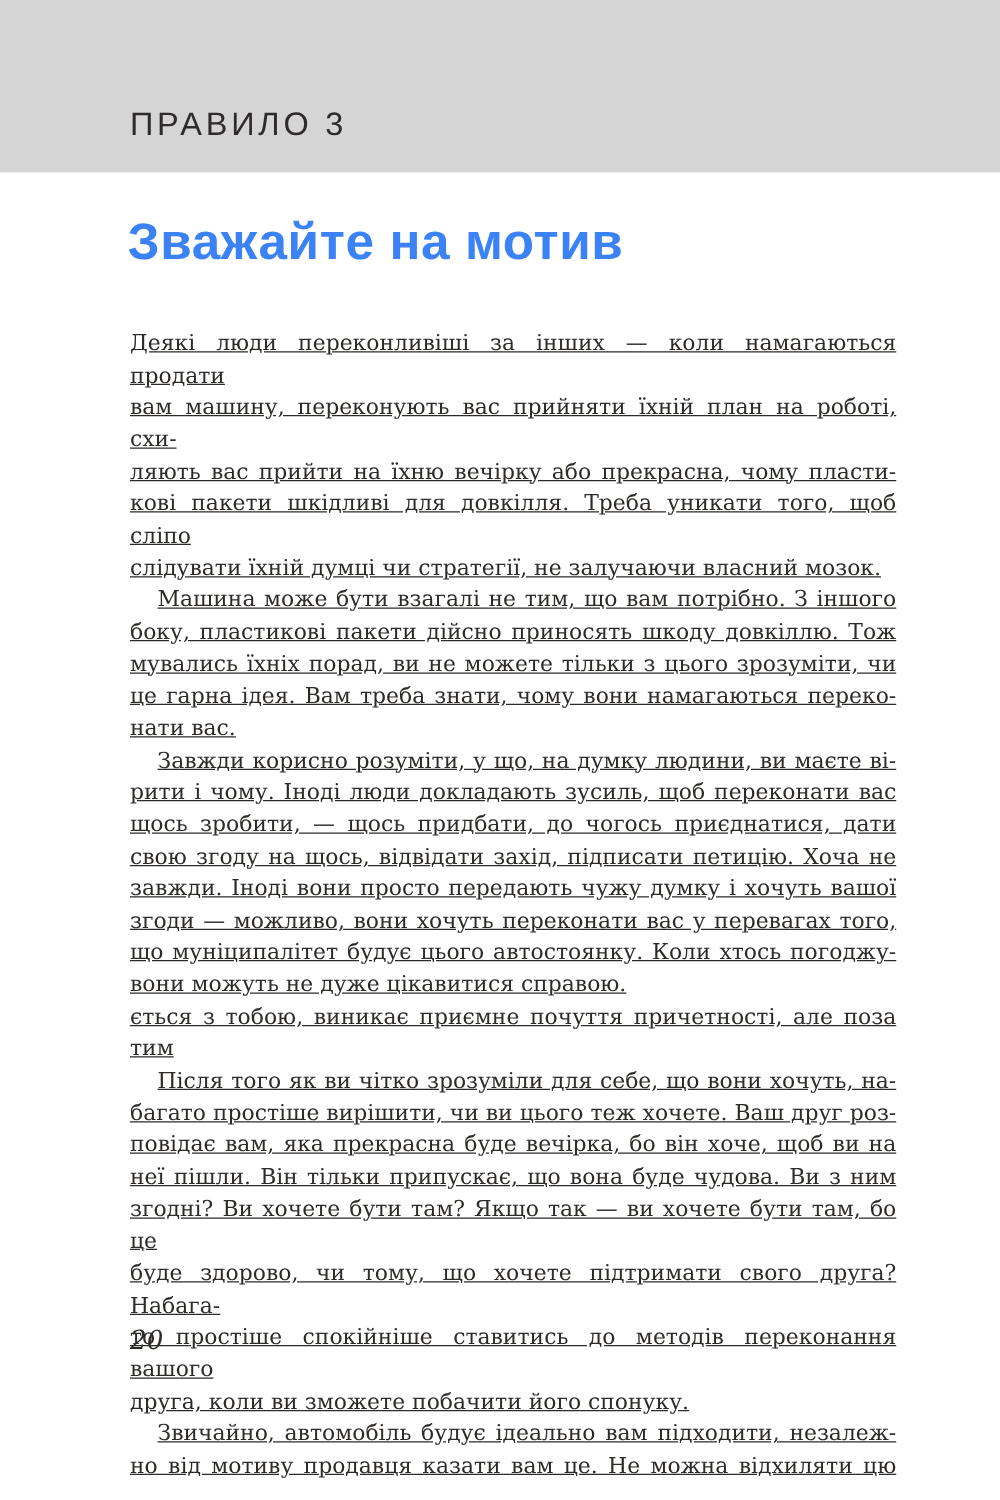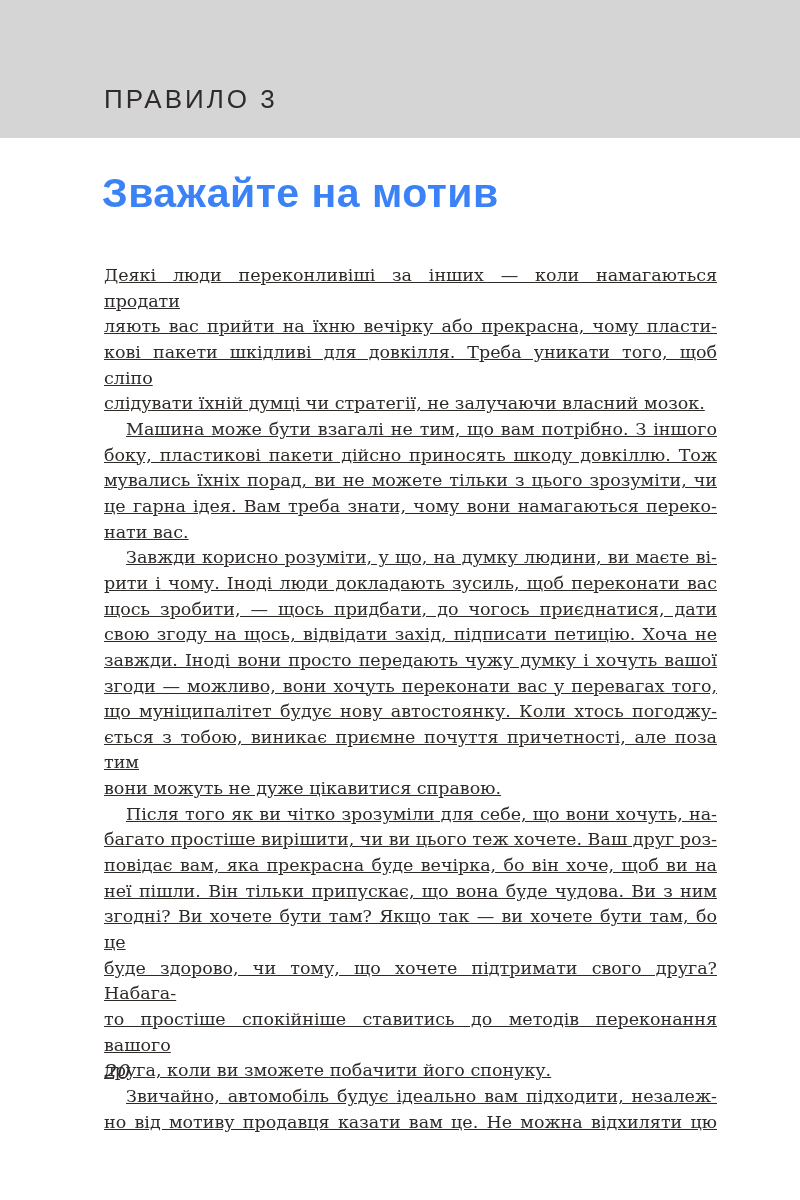--- a/index.html
+++ b/index.html
@@ -76,41 +76,42 @@
 
 <header class="chapter-header"></header>
 
 <div class="kicker">ПРАВИЛО 3</div>
 
 <h1 class="chapter-title">Зважайте на мотив</h1>
 
 <main class="body-text">
     <div class="para">
       <div class="line">Деякі люди переконливіші за інших — коли намагаються продати</div>
+      <div class="line">вам машину, переконують вас прийняти їхній план на роботі, схи-</div>
       <div class="line">ляють вас прийти на їхню вечірку або прекрасна, чому пласти-</div>
       <div class="line">кові пакети шкідливі для довкілля. Треба уникати того, щоб сліпо</div>
       <div class="line last-line">слідувати їхній думці чи стратегії, не залучаючи власний мозок.</div>
     </div>
     <div class="para indent">
       <div class="line">Машина може бути взагалі не тим, що вам потрібно. З іншого</div>
       <div class="line">боку, пластикові пакети дійсно приносять шкоду довкіллю. Тож</div>
       <div class="line">мувались їхніх порад, ви не можете тільки з цього зрозуміти, чи</div>
       <div class="line">це гарна ідея. Вам треба знати, чому вони намагаються переко-</div>
       <div class="line last-line">нати вас.</div>
     </div>
     <div class="para indent">
       <div class="line">Завжди корисно розуміти, у що, на думку людини, ви маєте ві-</div>
       <div class="line">рити і чому. Іноді люди докладають зусиль, щоб переконати вас</div>
       <div class="line">щось зробити, — щось придбати, до чогось приєднатися, дати</div>
       <div class="line">свою згоду на щось, відвідати захід, підписати петицію. Хоча не</div>
       <div class="line">завжди. Іноді вони просто передають чужу думку і хочуть вашої</div>
       <div class="line">згоди — можливо, вони хочуть переконати вас у перевагах того,</div>
-      <div class="line">що муніципалітет будує нову автостоянку. Коли хтось погоджу-</div>
+      <div class="line">що муніципалітет будує цього автостоянку. Коли хтось погоджу-</div>
+      <div class="line last-line">вони можуть не дуже цікавитися справою.</div>
       <div class="line">ється з тобою, виникає приємне почуття причетності, але поза тим</div>
-      <div class="line last-line">вони можуть не дуже цікавитися справою.</div>
     </div>
     <div class="para indent">
       <div class="line">Після того як ви чітко зрозуміли для себе, що вони хочуть, на-</div>
       <div class="line">багато простіше вирішити, чи ви цього теж хочете. Ваш друг роз-</div>
       <div class="line">повідає вам, яка прекрасна буде вечірка, бо він хоче, щоб ви на</div>
       <div class="line">неї пішли. Він тільки припускає, що вона буде чудова. Ви з ним</div>
       <div class="line">згодні? Ви хочете бути там? Якщо так — ви хочете бути там, бо це</div>
       <div class="line">буде здорово, чи тому, що хочете підтримати свого друга? Набага-</div>
       <div class="line">то простіше спокійніше ставитись до методів переконання вашого</div>
       <div class="line last-line">друга, коли ви зможете побачити його спонуку.</div>

